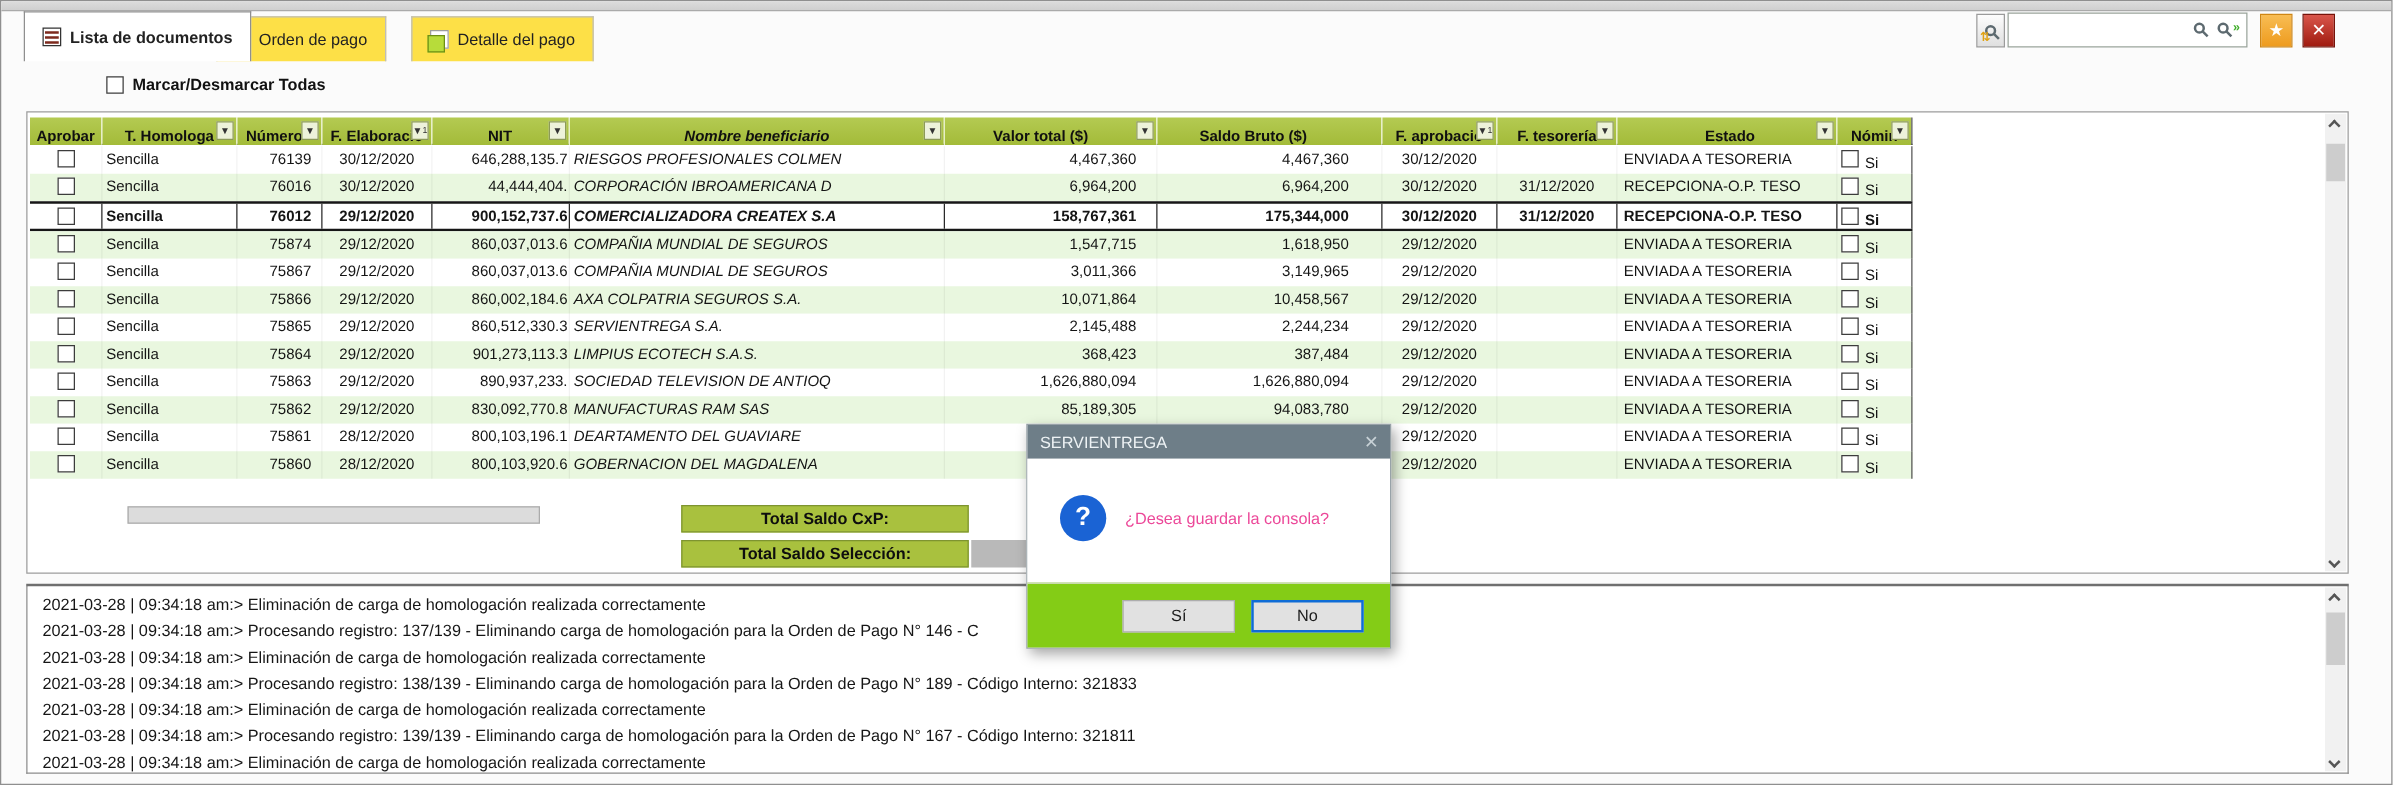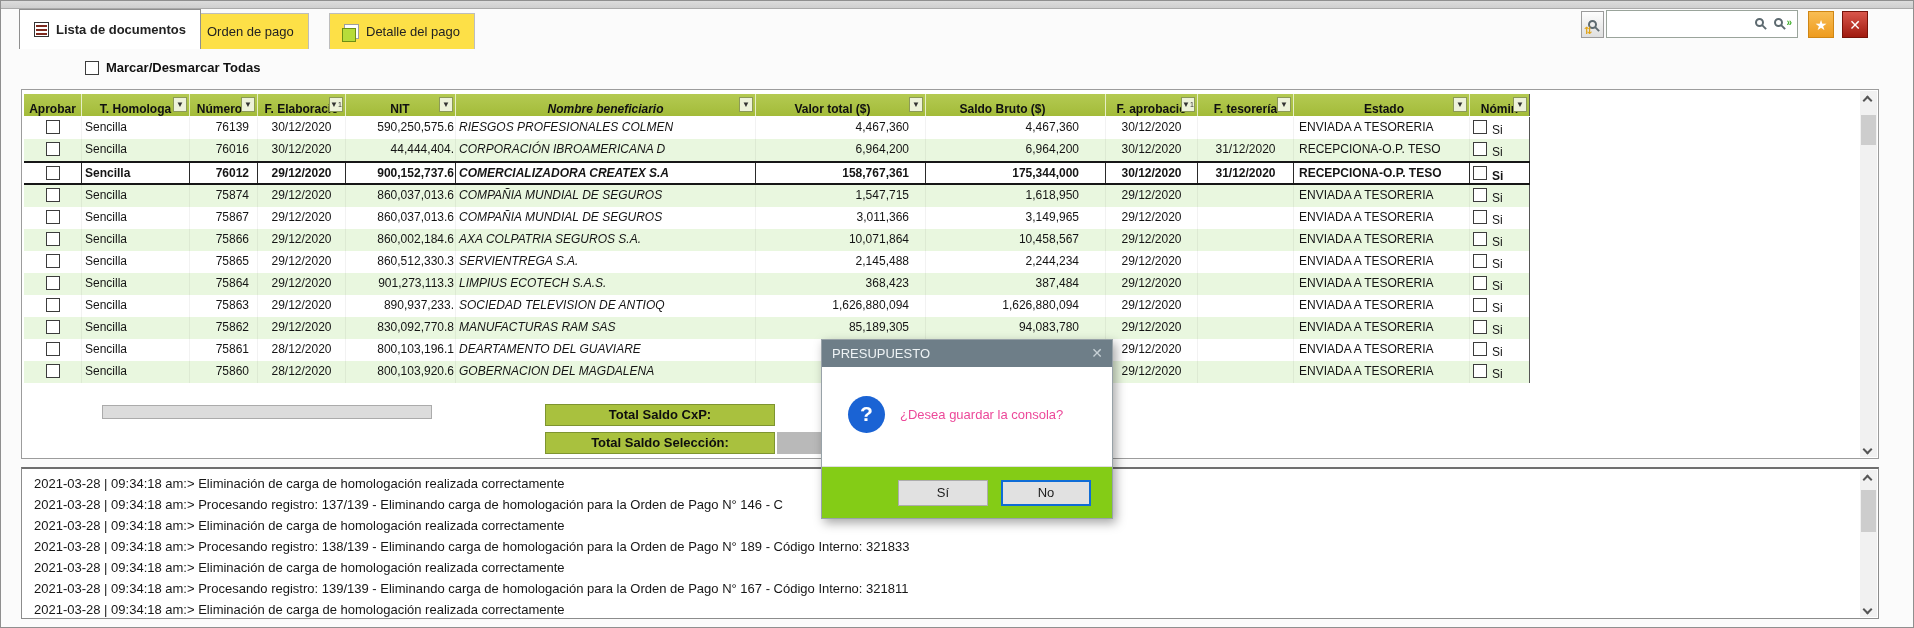--- a/index.html
+++ b/index.html
@@ -219,21 +219,21 @@
           <span>Nómin</span>
           <span class="hicon">▼</span>
         </div>
       </div>
     <div class="grid-body" id="grid-body">
         <div class="grid-row">
           <div class="cell c0 center"><span class="cb"></span></div>
           <div class="cell c1 left">Sencilla</div>
           <div class="cell c2 right">76139</div>
           <div class="cell c3 center">30/12/2020</div>
-          <div class="cell c4 right">590,250,575.6</div>
+          <div class="cell c4 right">646,288,135.7</div>
           <div class="cell c5 left">RIESGOS PROFESIONALES COLMEN</div>
           <div class="cell c6 right">4,467,360</div>
           <div class="cell c7 right">4,467,360</div>
           <div class="cell c8 center">30/12/2020</div>
           <div class="cell c9 center"></div>
           <div class="cell c10 left">ENVIADA A TESORERIA</div>
           <div class="cell c11 left"><span class="cb"></span><span class="nomina-label">Si</span></div>
         </div>
         <div class="grid-row alt">
           <div class="cell c0 center"><span class="cb"></span></div>
@@ -415,21 +415,21 @@
       </div>
     <div class="vscroll">
       <span class="chev up"></span>
       <span class="thumb log"></span>
       <span class="chev down"></span>
     </div>
   </div>
 
   <div class="dialog">
     <div class="dlg-title">
-      <span>PRESUPUESTO</span>
+      <span>SERVIENTREGA</span>
       <span class="dlg-close">✕</span>
     </div>
     <div class="dlg-body">
       <span class="qicon">?</span>
       <span class="dlg-msg">¿Desea guardar la consola?</span>
     </div>
     <div class="dlg-footer">
       <button class="btn yes">Sí</button>
       <button class="btn no">No</button>
     </div>

